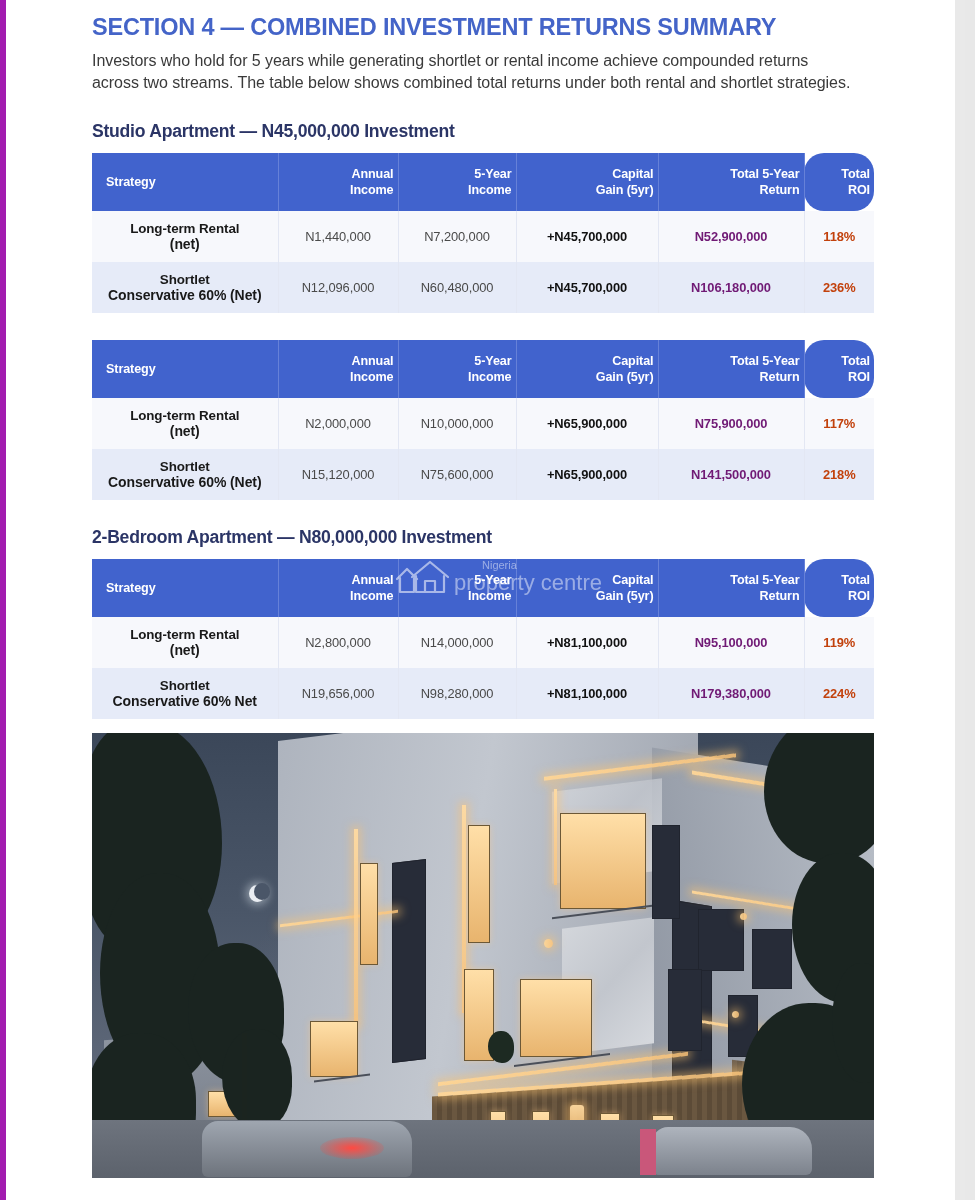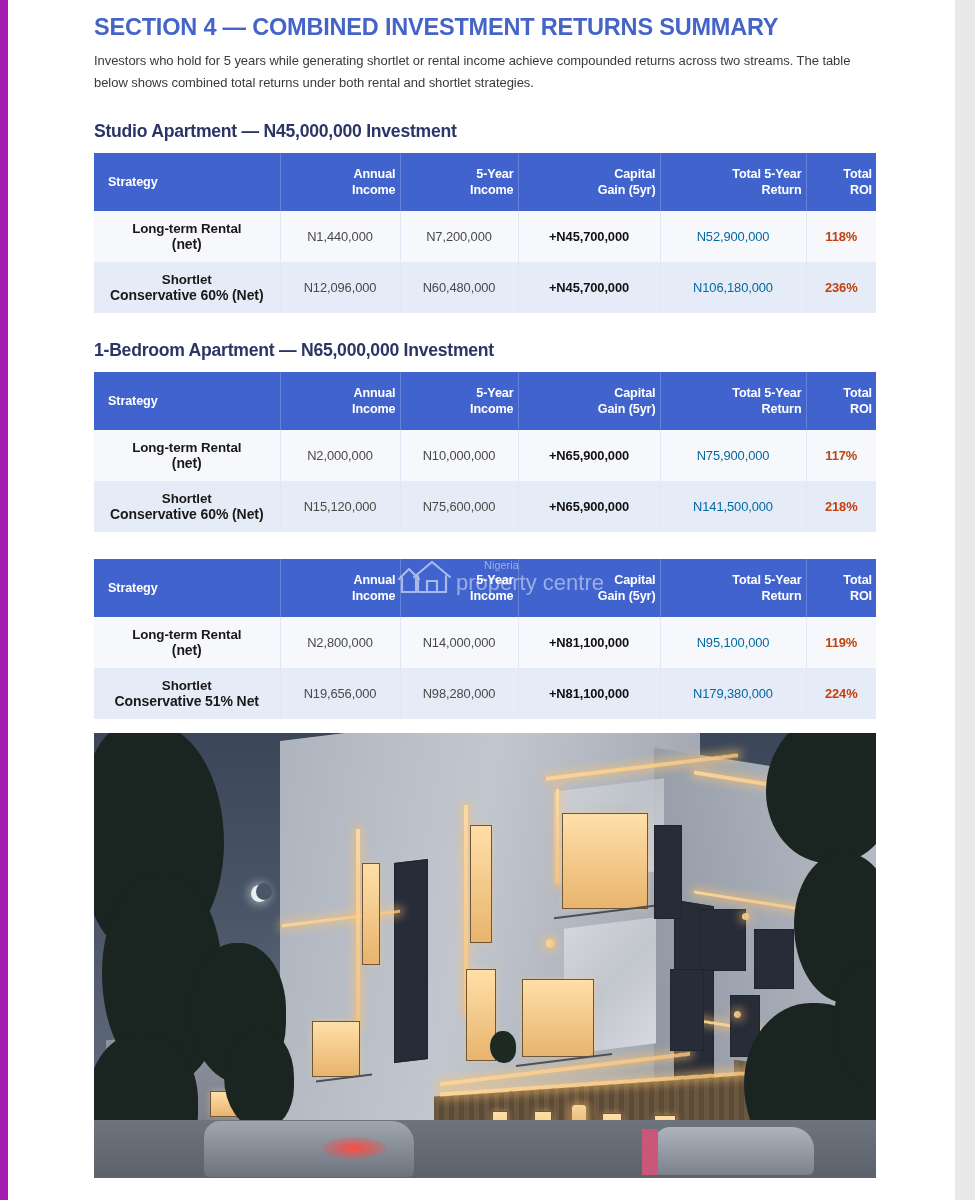--- a/index.html
+++ b/index.html
@@ -15,21 +15,21 @@
     font-family: "Liberation Sans", sans-serif;
     -webkit-font-smoothing: antialiased;
   }
 
   #page {
     position: relative;
     width: 965px;
     height: 1200px;
     background: #ffffff;
     box-sizing: border-box;
-    border-left: 8px solid #a21caf;
+    border-left: 6px solid #a21caf;
     border-right: 10px solid #e9e9e9;
     overflow: hidden;
   }
 
   #inner {
     position: relative;
     padding: 14px 0 0 86px;
     width: 889px;
     box-sizing: border-box;
   }
@@ -38,21 +38,21 @@
   .section-title {
     font-size: 23.5px;
     font-weight: bold;
     color: #4464c8;
     letter-spacing: -0.2px;
     margin: 0 0 9px 0;
     white-space: nowrap;
   }
 
   .section-intro {
-    font-size: 13px;
+    font-size: 16px;
     line-height: 21.5px;
     color: #3a3a3a;
     width: 760px;
     margin: 0 0 28px 0;
     letter-spacing: -0.05px;
   }
 
   
   .sub-title {
     font-size: 17.6px;
@@ -77,21 +77,21 @@
     color: #ffffff;
     font-size: 12.6px;
     font-weight: bold;
     line-height: 16px;
     padding: 13px 4px;
     text-align: right;
     border-right: 1px solid #6681d8;
     vertical-align: middle;
     letter-spacing: -0.1px;
   }
-  table.rt th:last-child { border-right: none; }
+  table.rt th:last-child { border-right: none; border-radius: 20px; }
   table.rt th.h-strategy {
     text-align: left;
     padding-left: 14px;
   }
 
   table.rt td {
     font-size: 12.9px;
     padding: 10px 4px;
     text-align: center;
     vertical-align: middle;
@@ -108,21 +108,21 @@
     padding-left: 14px;
     color: #191919;
     font-weight: bold;
     line-height: 15.5px;
   }
   td.c-strategy .s-main { display: block; font-size: 13.4px; }
   td.c-strategy .s-sub  { display: block; font-size: 14px; }
 
   td.c-plain { color: #4a4a4a; }
   td.c-gain  { color: #111111; font-weight: bold; font-size: 13.2px; }
-  td.c-return{ color: #0369a1; font-weight: normal; font-size: 13.2px; }
+  td.c-return{ color: #701a75; font-weight: bold; font-size: 13.2px; }
   td.c-roi   { color: #c2410c; font-weight: bold; font-size: 13.2px; }
 
   
   col.w1 { width: 186px; }
   col.w2 { width: 120px; }
   col.w3 { width: 118px; }
   col.w4 { width: 142px; }
   col.w5 { width: 146px; }
   col.w6 { width: 70px;  }
 
@@ -352,21 +352,20 @@
             <td class="c-plain">N60,480,000</td>
             <td class="c-gain">+N45,700,000</td>
             <td class="c-return">N106,180,000</td>
             <td class="c-roi">236%</td>
           </tr>
         </tbody>
       </table>
     </div>
 
     <div class="tbl-wrap">
-      <h2 class="sub-title">1-Bedroom Apartment — N65,000,000 Investment</h2>
 
       <table class="rt">
         <colgroup>
             <col class="w1">
             <col class="w2">
             <col class="w3">
             <col class="w4">
             <col class="w5">
             <col class="w6">
           </colgroup>
@@ -418,20 +417,21 @@
             <td class="c-plain">N75,600,000</td>
             <td class="c-gain">+N65,900,000</td>
             <td class="c-return">N141,500,000</td>
             <td class="c-roi">218%</td>
           </tr>
         </tbody>
       </table>
     </div>
 
     <div class="tbl-wrap" style="margin-bottom:14px;">
+      <h2 class="sub-title">2-Bedroom Apartment — N80,000,000 Investment</h2>
 
       <table class="rt">
         <colgroup>
             <col class="w1">
             <col class="w2">
             <col class="w3">
             <col class="w4">
             <col class="w5">
             <col class="w6">
           </colgroup>
@@ -470,21 +470,21 @@
             </td>
             <td class="c-plain">N2,800,000</td>
             <td class="c-plain">N14,000,000</td>
             <td class="c-gain">+N81,100,000</td>
             <td class="c-return">N95,100,000</td>
             <td class="c-roi">119%</td>
           </tr>
           <tr class="row-b">
             <td class="c-strategy">
               <span class="s-main">Shortlet</span>
-              <span class="s-sub">Conservative 51% Net</span>
+              <span class="s-sub">Conservative 60% Net</span>
             </td>
             <td class="c-plain">N19,656,000</td>
             <td class="c-plain">N98,280,000</td>
             <td class="c-gain">+N81,100,000</td>
             <td class="c-return">N179,380,000</td>
             <td class="c-roi">224%</td>
           </tr>
         </tbody>
       </table>
     </div>

